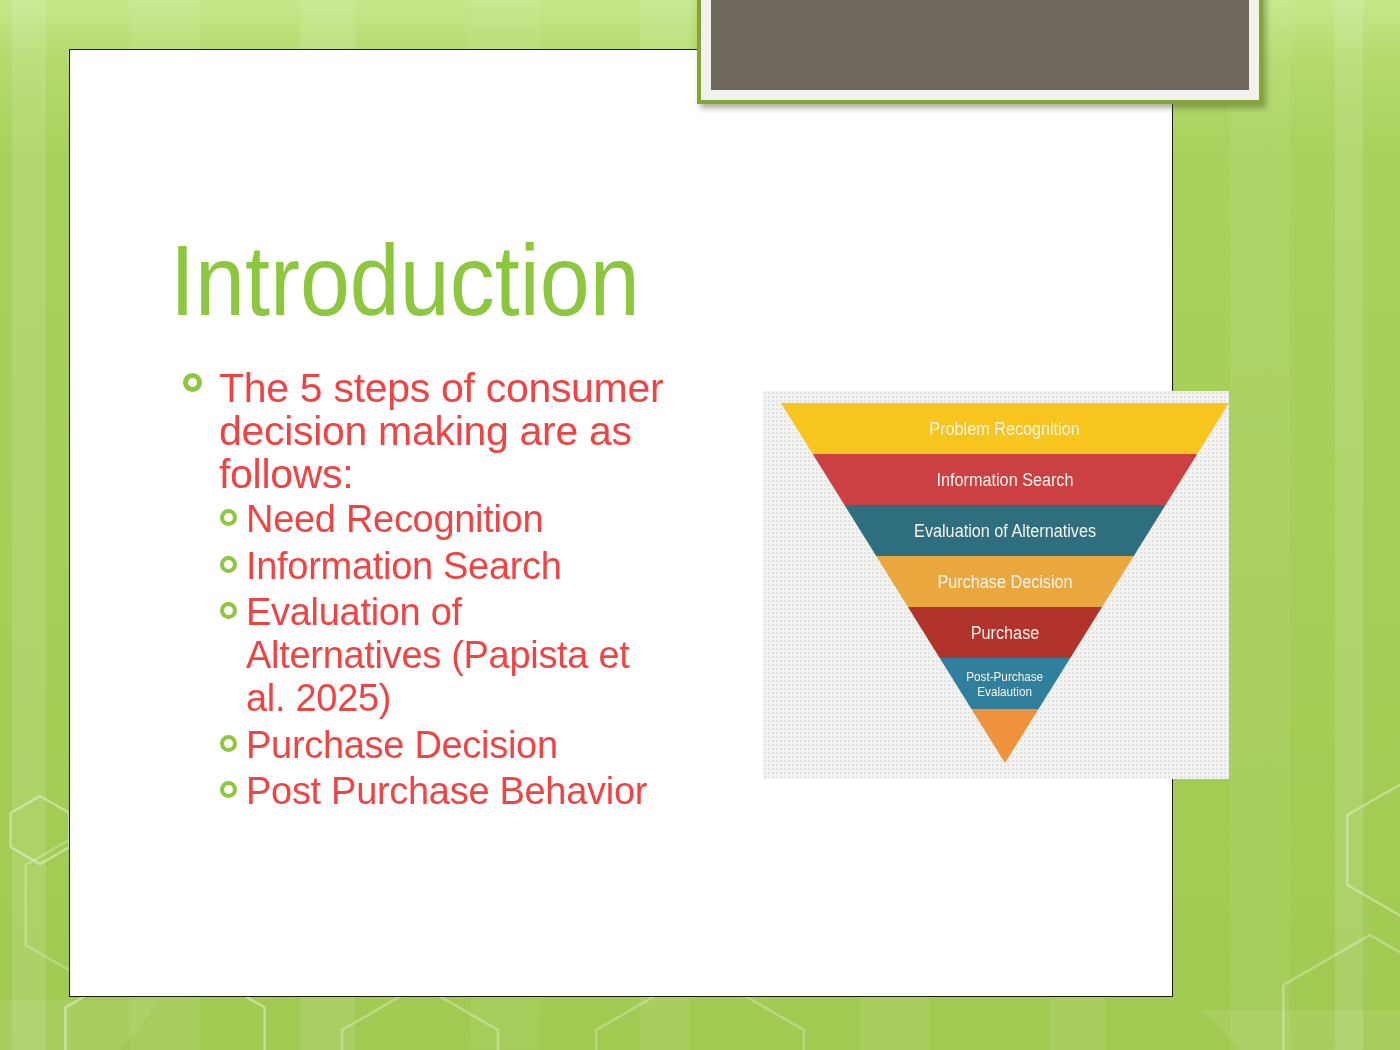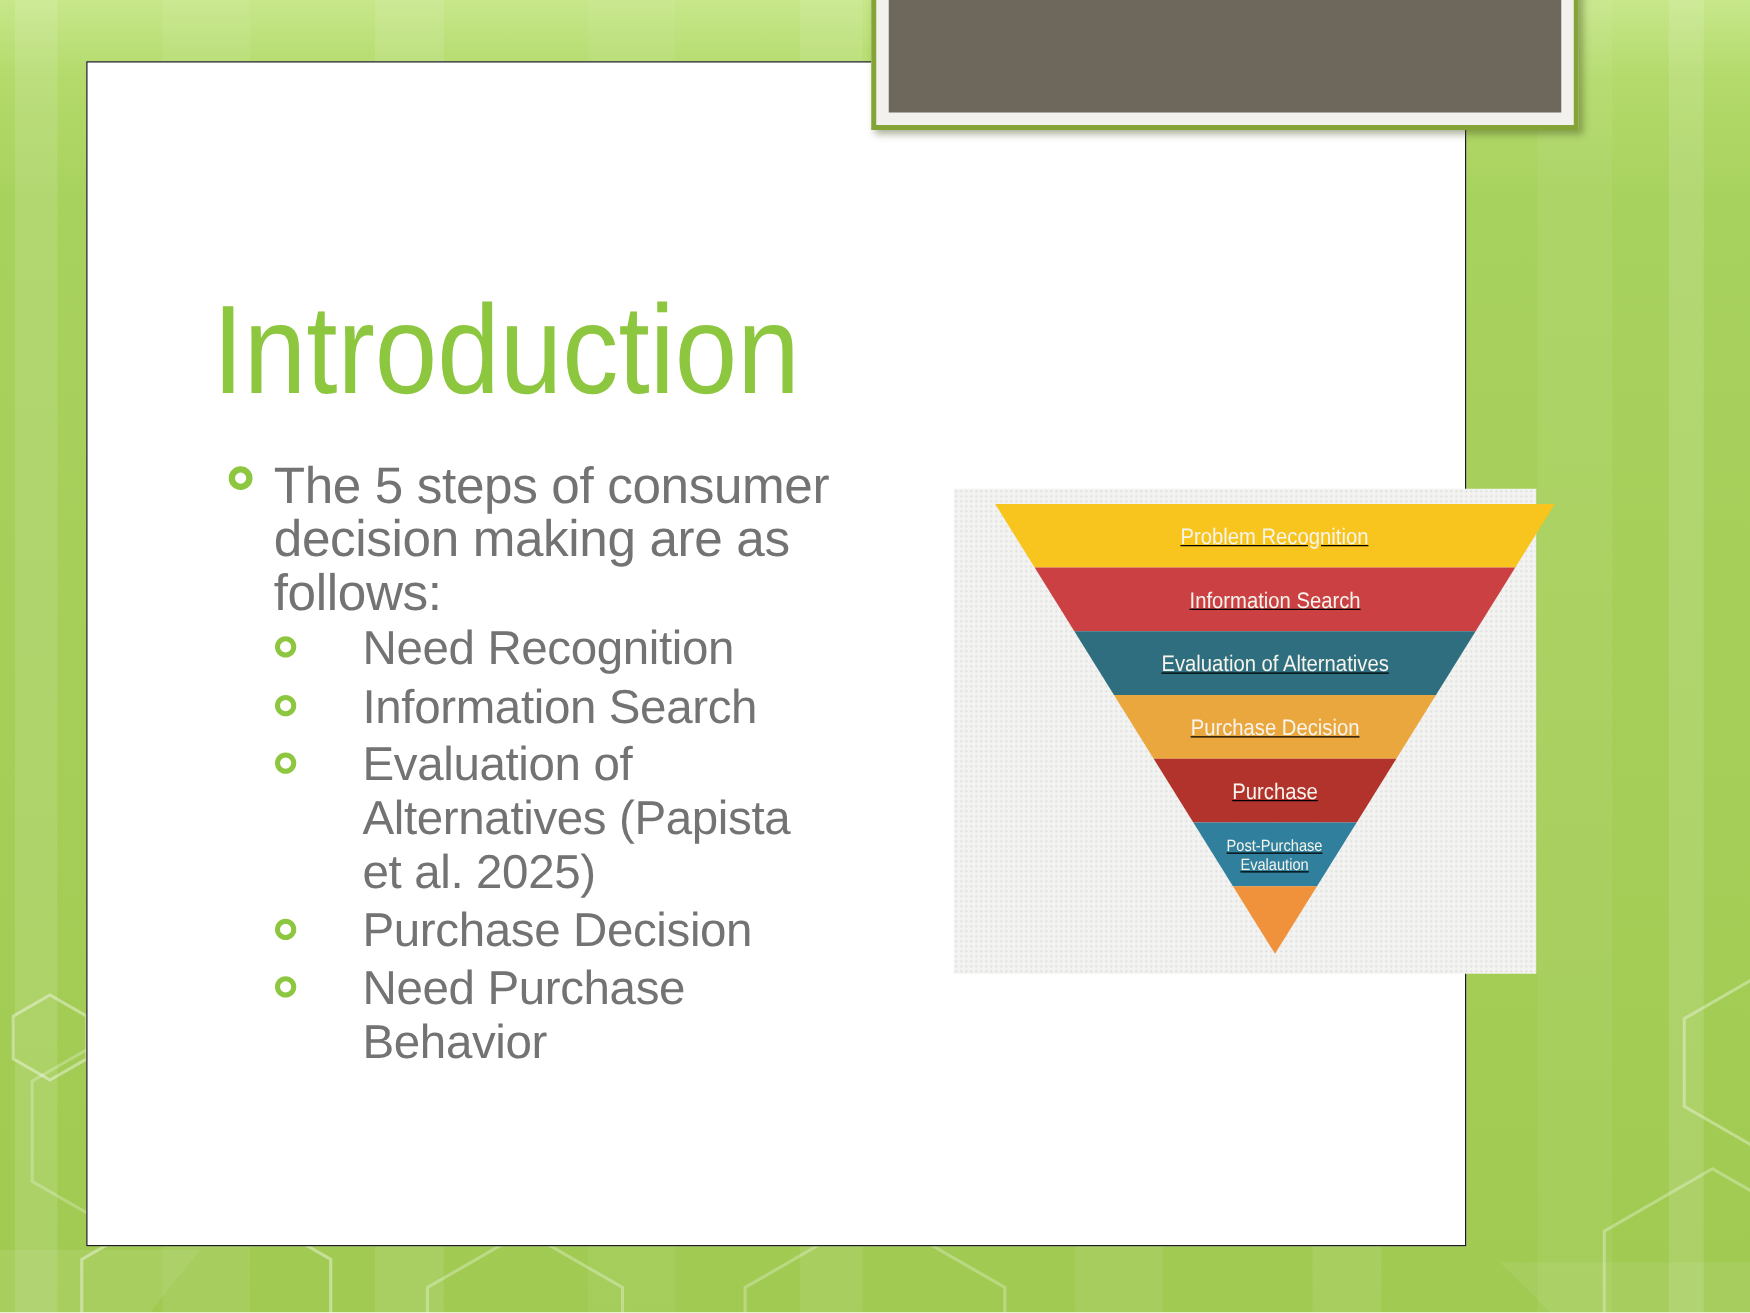--- a/index.html
+++ b/index.html
@@ -1,32 +1,32 @@
 <!DOCTYPE html>
 <html><head>
 <meta charset="utf-8">
 <style>
   html,body{margin:0;padding:0;}
   body{width:1400px;height:1050px;overflow:hidden;position:relative;font-family:"Liberation Sans",sans-serif;}
   .bg{position:absolute;inset:0;}
   .slide{position:absolute;left:69px;top:49px;width:1104px;height:948px;background:#ffffff;border:1.5px solid #1c1c1c;box-sizing:border-box;}
   .title{position:absolute;left:100px;top:175px;margin:0;font-size:101px;line-height:1.1;font-weight:400;color:#8DC63F;letter-spacing:0;transform:scaleX(0.89);transform-origin:left top;white-space:nowrap;}
-  .content{position:absolute;left:113px;top:317px;width:505px;color:#737373;}
+  .content{position:absolute;left:113px;top:317px;width:505px;color:#ef4444;}
   .item{display:flex;}
   .ring{flex:0 0 auto;border-radius:50%;box-sizing:border-box;}
   .r1{width:19px;height:19px;border:5px solid #8DC63F;margin-top:6px;margin-right:17px;}
   .r2{width:17px;height:17px;border:4.5px solid #8DC63F;margin-top:11px;margin-right:9px;}
   .t1{font-size:41px;line-height:43px;letter-spacing:-0.3px;}
   .sub{margin-left:37px;margin-top:2px;width:441px;}
-  .sub .item{margin-bottom:3.5px;gap:44px;}
+  .sub .item{margin-bottom:3.5px;}
   .t2{font-size:38px;line-height:43px;letter-spacing:-0.3px;}
   .cbp-head{position:absolute;left:651px;top:274px;width:566px;border-bottom:3.5px solid #2a2a2a;padding-bottom:2.5px;}
   .cbp-head span{display:inline-block;font-size:47px;line-height:50px;font-weight:700;color:#262626;letter-spacing:-0.5px;transform:scaleX(0.78);transform-origin:left;white-space:nowrap;}
   .panel{position:absolute;left:693px;top:341px;width:466px;height:388px;background-color:#F3F3F1;background-image:radial-gradient(rgba(110,110,110,0.13) 0.8px,transparent 1px);background-size:4px 4px;}
-  .funnel{position:absolute;left:33px;top:12px;width:448px;height:360px;clip-path:polygon(0 0,100% 0,50% 100%);text-decoration:underline;}
+  .funnel{position:absolute;left:18px;top:12px;width:448px;height:360px;clip-path:polygon(0 0,100% 0,50% 100%);}
   .band{height:51px;display:flex;align-items:center;justify-content:center;}
   .band span{display:inline-block;color:#F7F4ED;font-size:18px;white-space:pre-line;text-align:center;line-height:20px;transform:scaleX(0.90);}
   .band.small span{font-size:13px;line-height:15px;}
   .tip{height:54px;}
   .frame{position:absolute;left:697px;top:-26px;width:566px;height:130px;box-sizing:border-box;border:4px solid #84A437;background:#F3F1EE;box-shadow:3px 4px 6px rgba(70,80,30,0.45);}
   .photo{position:absolute;left:10px;right:10px;top:0;bottom:10px;background:#6E675C;}
 </style>
 </head>
 <body>
 
@@ -89,21 +89,21 @@
       <div class="item">
         <span class="ring r2"></span>
         <span class="t2">Evaluation of Alternatives (Papista et al. 2025)</span>
       </div>
       <div class="item">
         <span class="ring r2"></span>
         <span class="t2">Purchase Decision</span>
       </div>
       <div class="item">
         <span class="ring r2"></span>
-        <span class="t2">Need Purchase Behavior</span>
+        <span class="t2">Post Purchase Behavior</span>
       </div>
     </div>
   </div>
 
 
   <div class="panel">
     <div class="funnel">
       <div class="band" style="background-color: rgb(247, 197, 29);">
           <span>Problem Recognition</span>
         </div>

